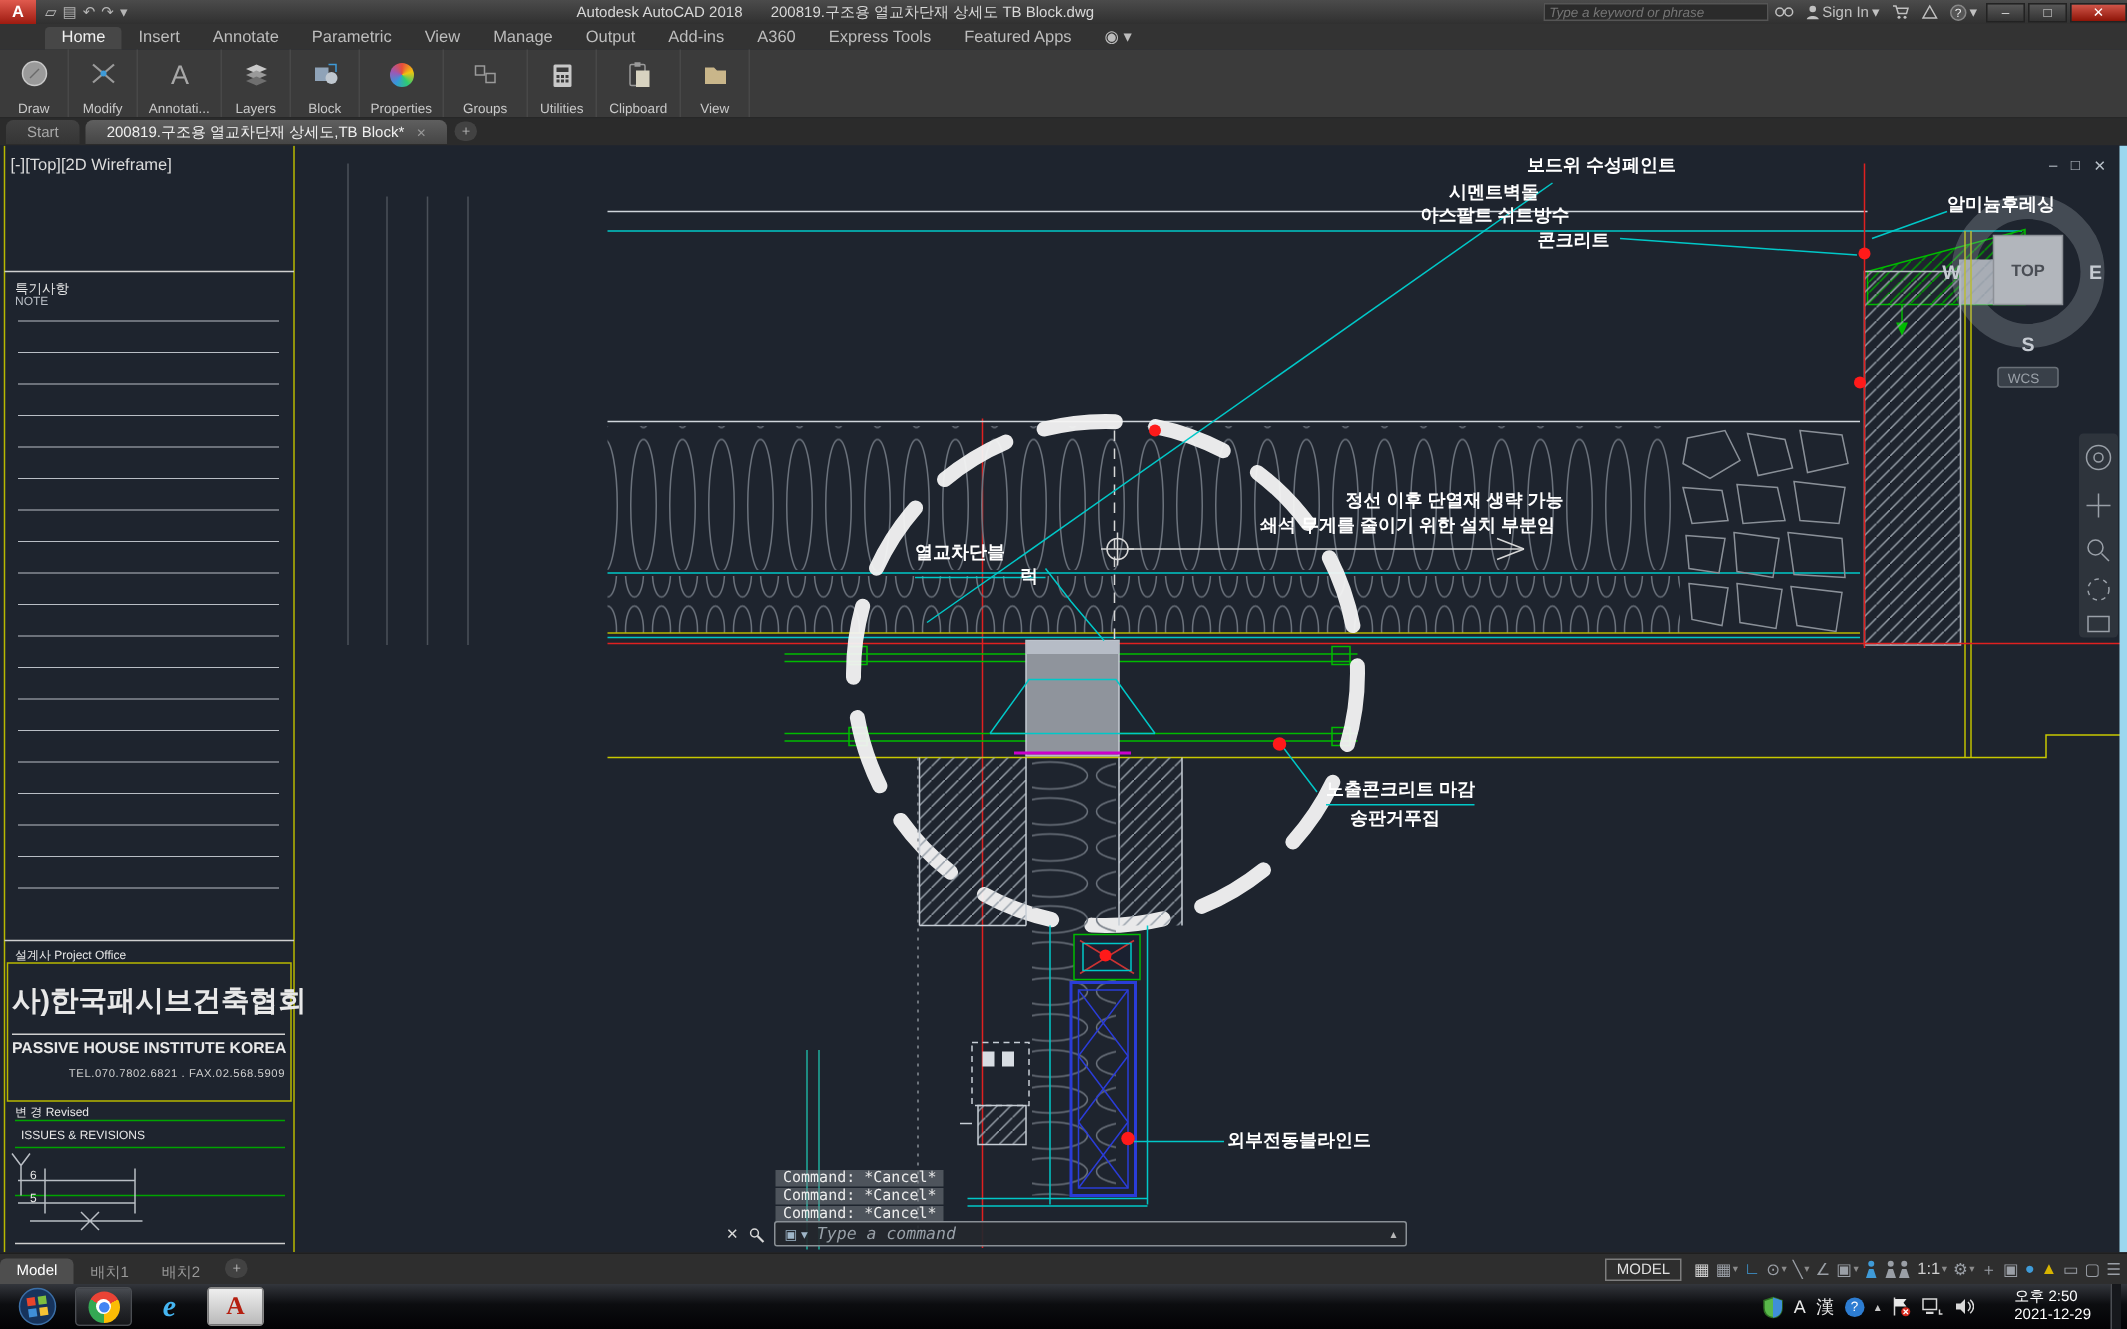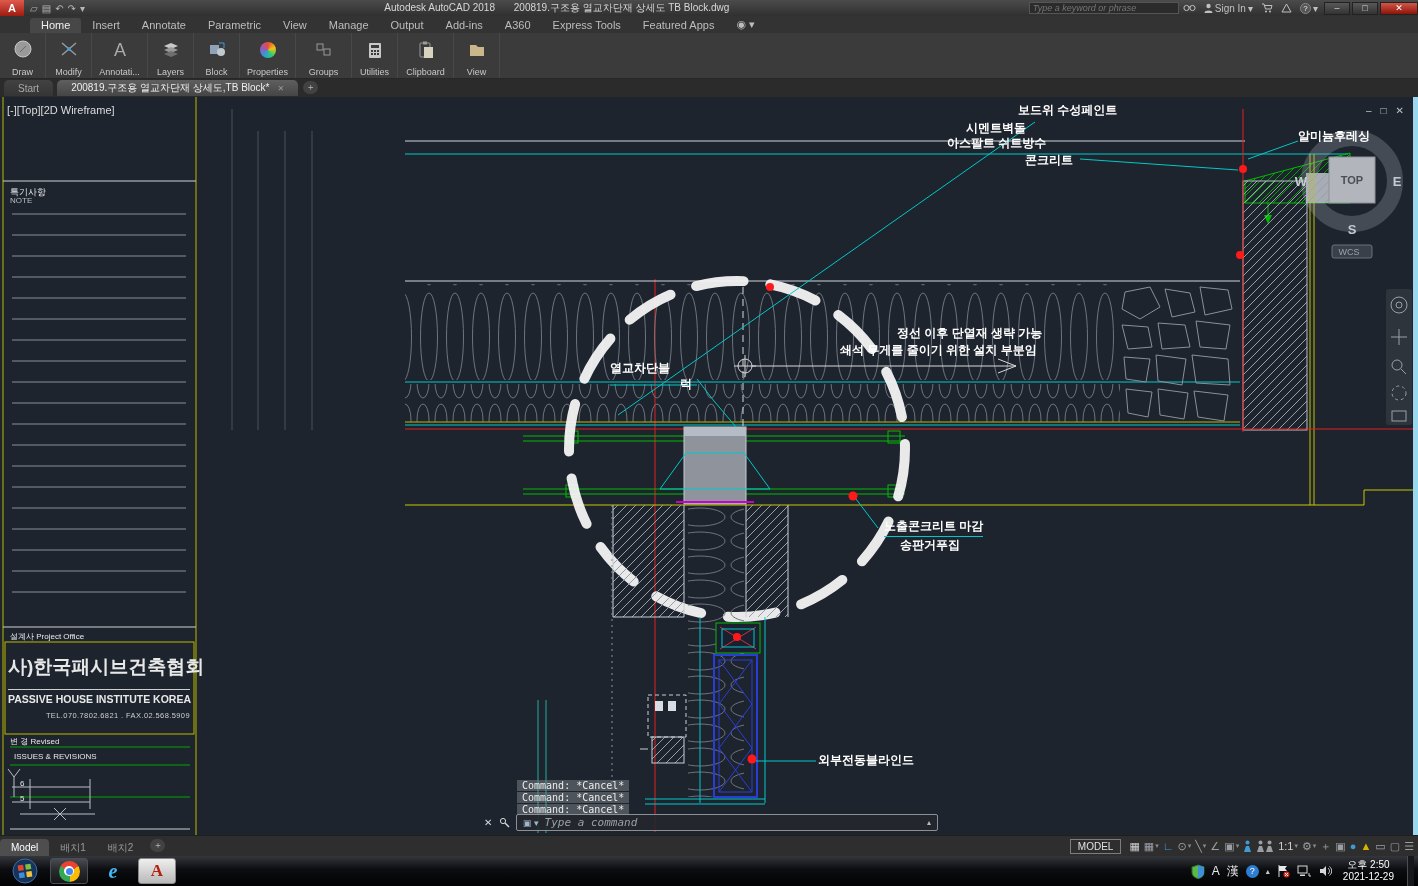--- a/index.html
+++ b/index.html
@@ -64,21 +64,21 @@
   .tbtn.framed{background:linear-gradient(rgba(130,135,142,.35),rgba(40,42,46,.5));border:1px solid #4a4d52}
   .tbtn.lit{background:linear-gradient(#efefef,#b9b9b9);border:1px solid #888}
   .chrome-o{width:21px;height:21px;border-radius:50%;background:conic-gradient(from -60deg,#ea4335 0 120deg,#fbbc05 0 240deg,#34a853 0 360deg);display:flex;align-items:center;justify-content:center}
   .chrome-i{width:10px;height:10px;border-radius:50%;background:#fff;display:flex;align-items:center;justify-content:center}
   .chrome-c{width:7px;height:7px;border-radius:50%;background:#4285f4}
   .ie-e{font-family:"Liberation Serif",serif;font-style:italic;font-weight:bold;font-size:20px;color:#45b6f2}
   .acad-a{font-family:"Liberation Serif",serif;font-weight:bold;font-size:17px;color:#b51f10}
   .tray{margin-left:auto;display:flex;align-items:center;gap:7px;color:#e8e8e8;padding-right:4px}
   .tray .ime{font-size:12px}
   .tray .q{width:13px;height:13px;border-radius:50%;background:#2d7dd2;color:#fff;font-size:9px;display:flex;align-items:center;justify-content:center}
-  .clock{font-size:10px;color:#fff;text-align:center;line-height:1.25;margin-left:4px}
+  .clock{font-size:10px;color:#fff;text-align:left;line-height:1.25;margin-left:20px}
   .showdesk{width:7px;height:30px;border-left:1px solid #4a4d52;background:#16181c;margin-left:6px}
 </style>
 </head>
 <body>
 
 <div class="root">
 
   <div class="titlebar">
     <div class="acad-logo">
         <span>A</span>

